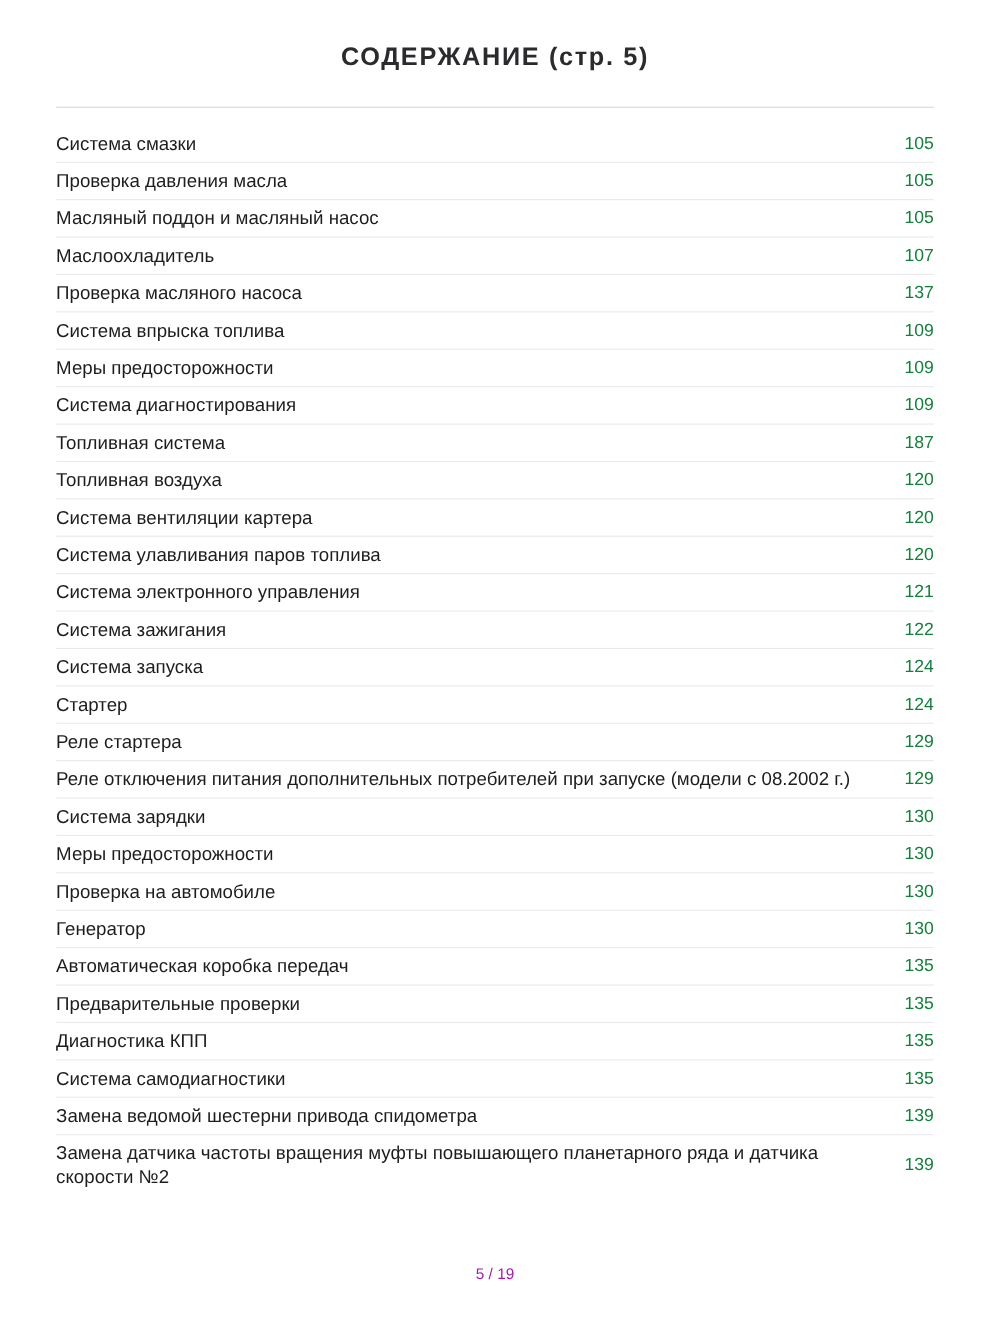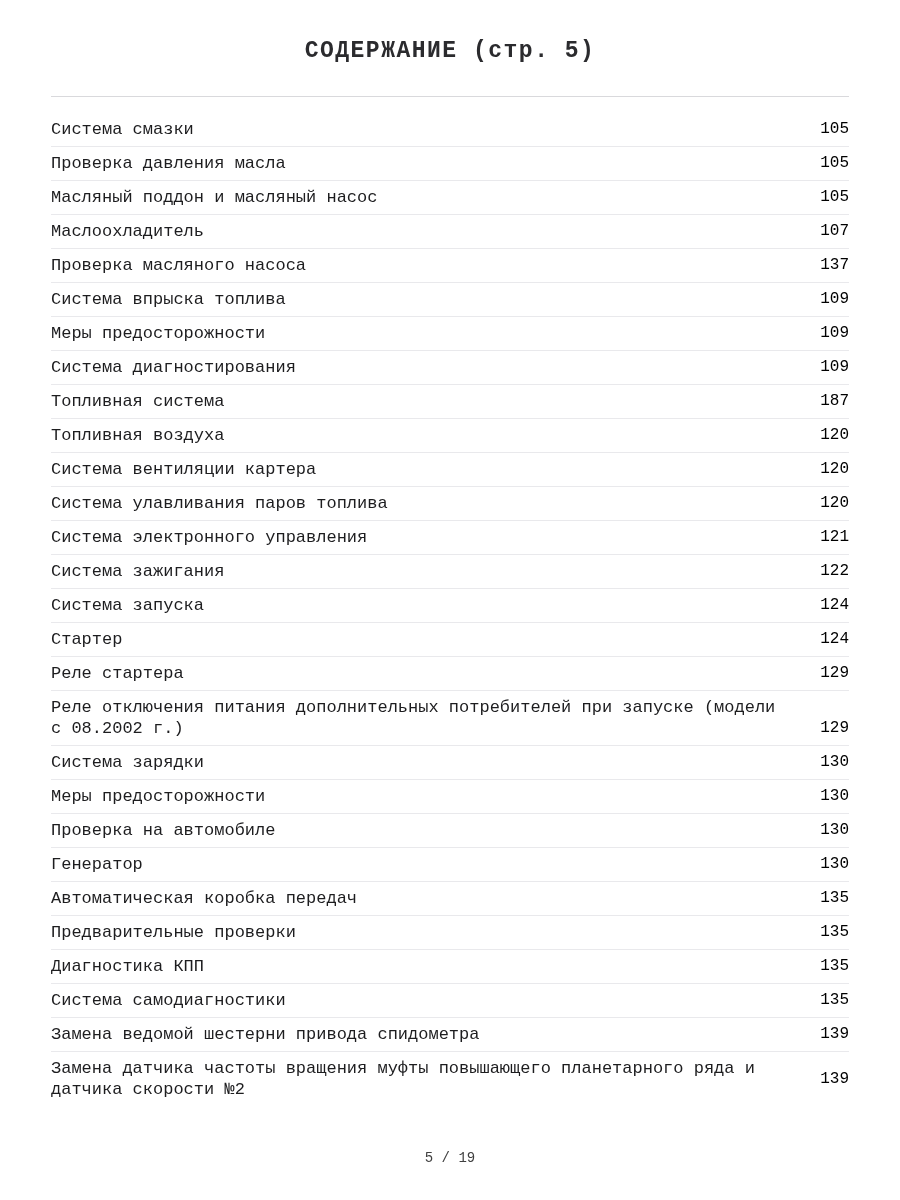--- a/index.html
+++ b/index.html
@@ -10,21 +10,20 @@
   }
   .page {
     width: 900px;
     height: 1200px;
     margin: 0 auto;
     background: #ffffff;
     box-sizing: border-box;
     padding: 0 51px;
     position: relative;
     overflow: hidden;
-    font-family: Liberation Mono, monospace;
   }
   .title {
     margin: 0;
     padding-top: 38px;
     text-align: center;
     font-size: 23px;
     font-weight: 700;
     letter-spacing: 1.5px;
     color: #2b2b2e;
   }
@@ -50,31 +49,31 @@
   }
   .toc-label {
     font-size: 17px;
     line-height: 21px;
     color: #1d1d1f;
     max-width: 738px;
   }
   .toc-page {
     font-size: 16px;
     line-height: 21px;
-    color: #000000;
+    color: #15803d;
     flex-shrink: 0;
   }
   .footer {
     position: absolute;
     left: 0;
     right: 0;
     bottom: 34px;
     text-align: center;
     font-size: 14px;
-    color: #404040;
+    color: #a21caf;
   }
 </style>
 </head>
 <body>
 
 <div class="page">
   <h1 class="title">СОДЕРЖАНИЕ (стр. 5)</h1>
   <hr class="title-rule">
   <div class="toc" id="toc-list">
       <div class="toc-row">

